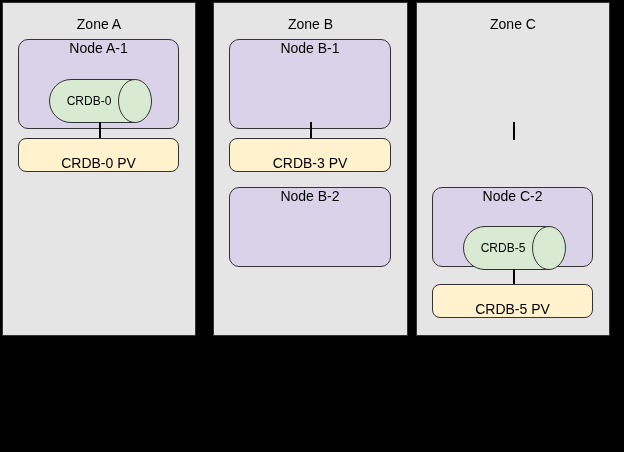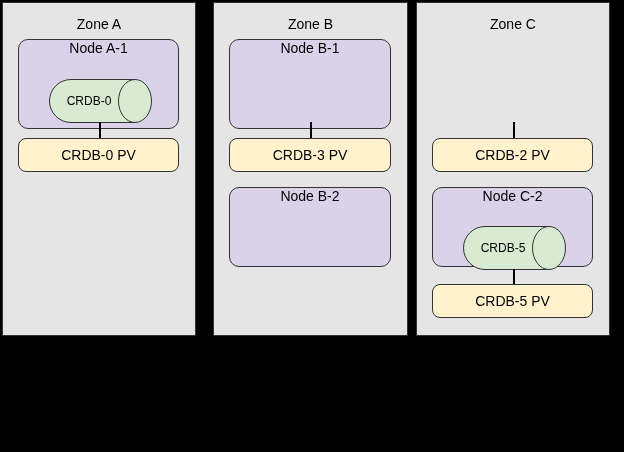--- a/index.html
+++ b/index.html
@@ -74,21 +74,21 @@
   .conn-second { top: 266px; height: 17px; }
   .pv {
     position: absolute;
     left: 15px;
     right: 16px;
     height: 34px;
     background: #fff2cc;
     border: 1px solid #333333;
     border-radius: 8px;
     display: flex;
-    align-items: center;
+    align-items: flex-end;
     justify-content: center;
     font-size: 14px;
   }
   .pv-first  { top: 135px; }
   .pv-second { top: 281px; }
 </style>
 </head>
 <body>
 
 <div class="zone zone-a">
@@ -129,23 +129,20 @@
     <div class="node-label">Node B-2</div>
   </div>
 </div>
 
 <div class="zone zone-c">
   <div class="zone-title">Zone C</div>
 
 
   <div class="connector conn-first"></div>
 
-  <div class="pv pv-first">
-    <span>CRDB-2 PV</span>
-  </div>
 
   <div class="node node-second">
     <div class="node-label">Node C-2</div>
     <div class="db db-c2">
       <svg viewBox="0 0 103 44" aria-hidden="true">
         <path d="M 86.5 0.5 H 22 A 21.5 21.5 0 0 0 22 43.5 H 86.5" fill="#d9ead3" stroke="#333333" stroke-width="1"></path>
         <ellipse cx="86" cy="22" rx="16.5" ry="21.5" fill="#d9ead3" stroke="#333333" stroke-width="1"></ellipse>
       </svg>
       <span class="db-label">CRDB-5</span>
     </div>

